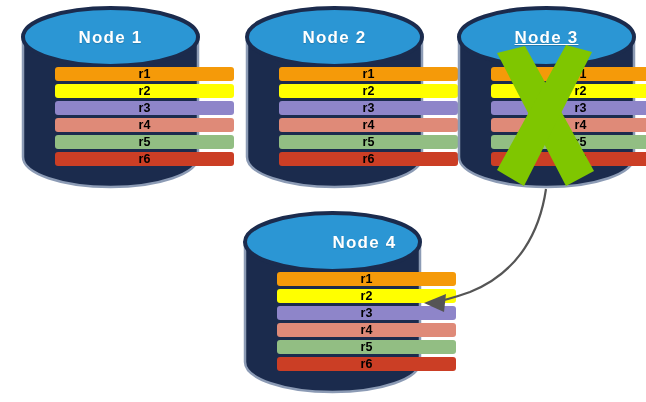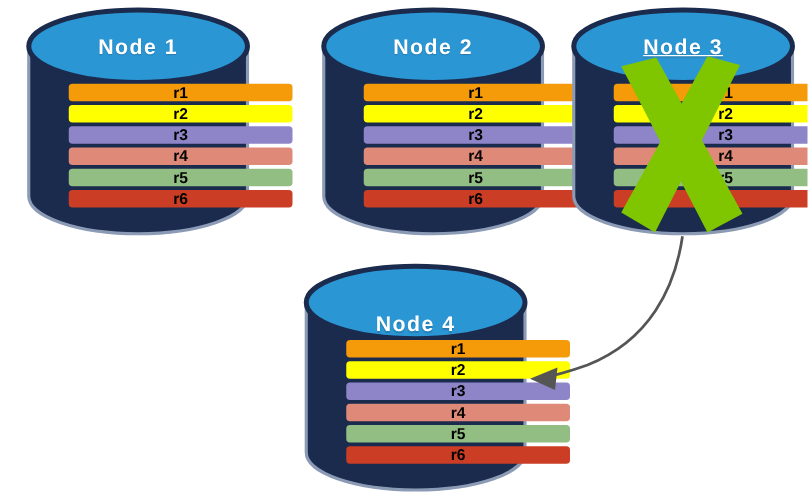--- a/index.html
+++ b/index.html
@@ -92,21 +92,21 @@
     <div class="rows" style="top:62px; padding:0 34px; gap:3px;">
       <div class="row-bar" style="background:#F59A09;">r1</div>
       <div class="row-bar" style="background:#FFFF00;">r2</div>
       <div class="row-bar" style="background:#8E85C9;">r3</div>
       <div class="row-bar" style="background:#DF8A78;">r4</div>
       <div class="row-bar" style="background:#92BE83;">r5</div>
       <div class="row-bar" style="background:#CB3E25;">r6</div>
     </div>
   </div>
 
-  <div class="node" style="left:245px; top:5px; width:179px; height:184px;margin-left:12px;">
+  <div class="node" style="left:245px; top:5px; width:179px; height:184px;">
     <svg class="node-svg" viewBox="0 0 179 184" preserveAspectRatio="none">
       <path d="M2,32 L2,152 A 87.5 30 0 0 0 177,152 L177,32 Z" fill="#1B2B4D"></path>
       <path d="M2,32 L2,152 A 87.5 30 0 0 0 177,152 L177,32 Z" fill="none" stroke="#8C9BB5" stroke-width="2.5"></path>
       <ellipse cx="89.5" cy="32" rx="87.5" ry="29" fill="#2B96D4" stroke="#1B2B4D" stroke-width="4"></ellipse>
     </svg>
     <div class="node-title" style="top:23px;">Node 2</div>
     <div class="rows" style="top:62px; padding:0 34px; gap:3px;">
       <div class="row-bar" style="background:#F59A09;">r1</div>
       <div class="row-bar" style="background:#FFFF00;">r2</div>
       <div class="row-bar" style="background:#8E85C9;">r3</div>
@@ -132,21 +132,21 @@
       <div class="row-bar" style="background:#CB3E25;">r6</div>
     </div>
   </div>
 
   <div class="node" style="left:243px; top:210px; width:179px; height:184px;">
     <svg class="node-svg" viewBox="0 0 179 184" preserveAspectRatio="none">
       <path d="M2,32 L2,152 A 87.5 30 0 0 0 177,152 L177,32 Z" fill="#1B2B4D"></path>
       <path d="M2,32 L2,152 A 87.5 30 0 0 0 177,152 L177,32 Z" fill="none" stroke="#8C9BB5" stroke-width="2.5"></path>
       <ellipse cx="89.5" cy="32" rx="87.5" ry="29" fill="#2B96D4" stroke="#1B2B4D" stroke-width="4"></ellipse>
     </svg>
-    <div class="node-title" style="top:40px;">Node 4</div>
+    <div class="node-title" style="top:23px;margin-left:32px;">Node 4</div>
     <div class="rows" style="top:62px; padding:0 34px; gap:3px;">
       <div class="row-bar" style="background:#F59A09;">r1</div>
       <div class="row-bar" style="background:#FFFF00;">r2</div>
       <div class="row-bar" style="background:#8E85C9;">r3</div>
       <div class="row-bar" style="background:#DF8A78;">r4</div>
       <div class="row-bar" style="background:#92BE83;">r5</div>
       <div class="row-bar" style="background:#CB3E25;">r6</div>
     </div>
   </div>
 

